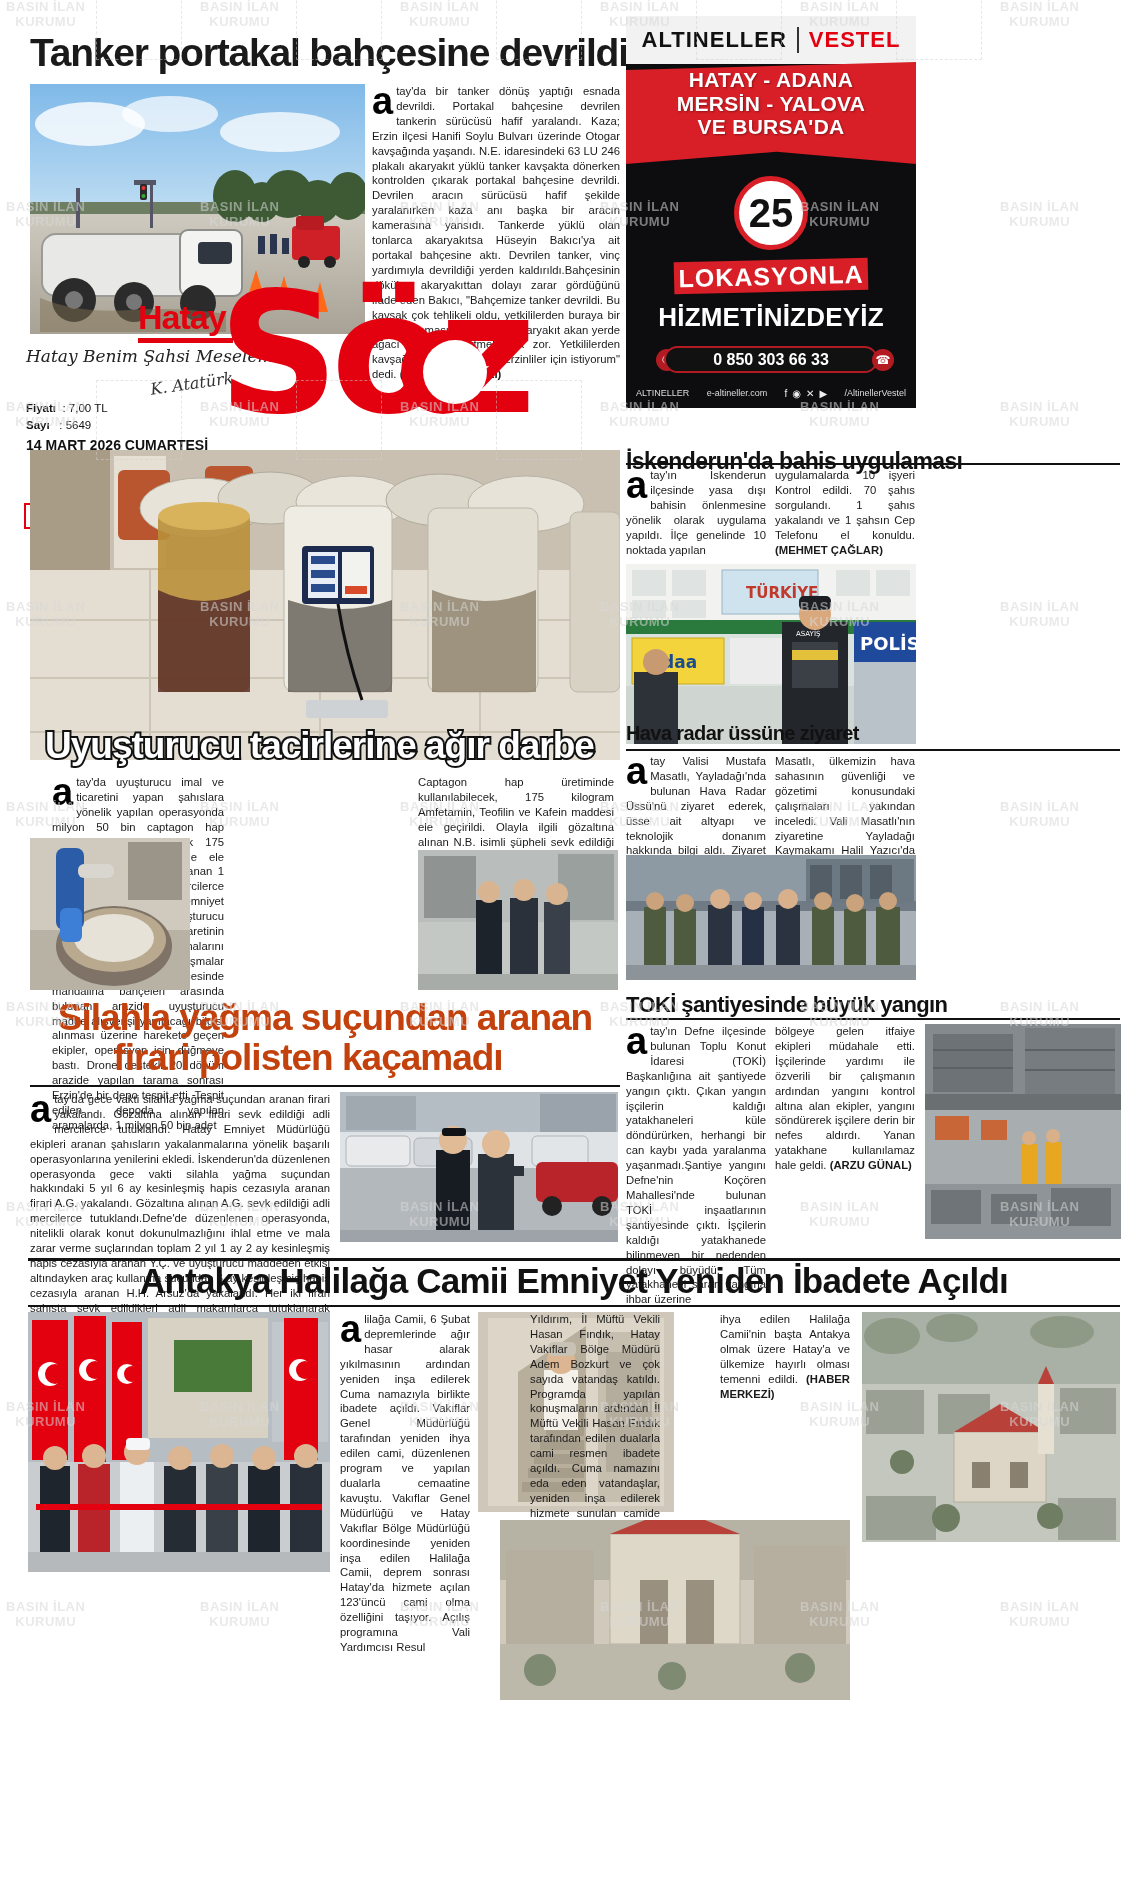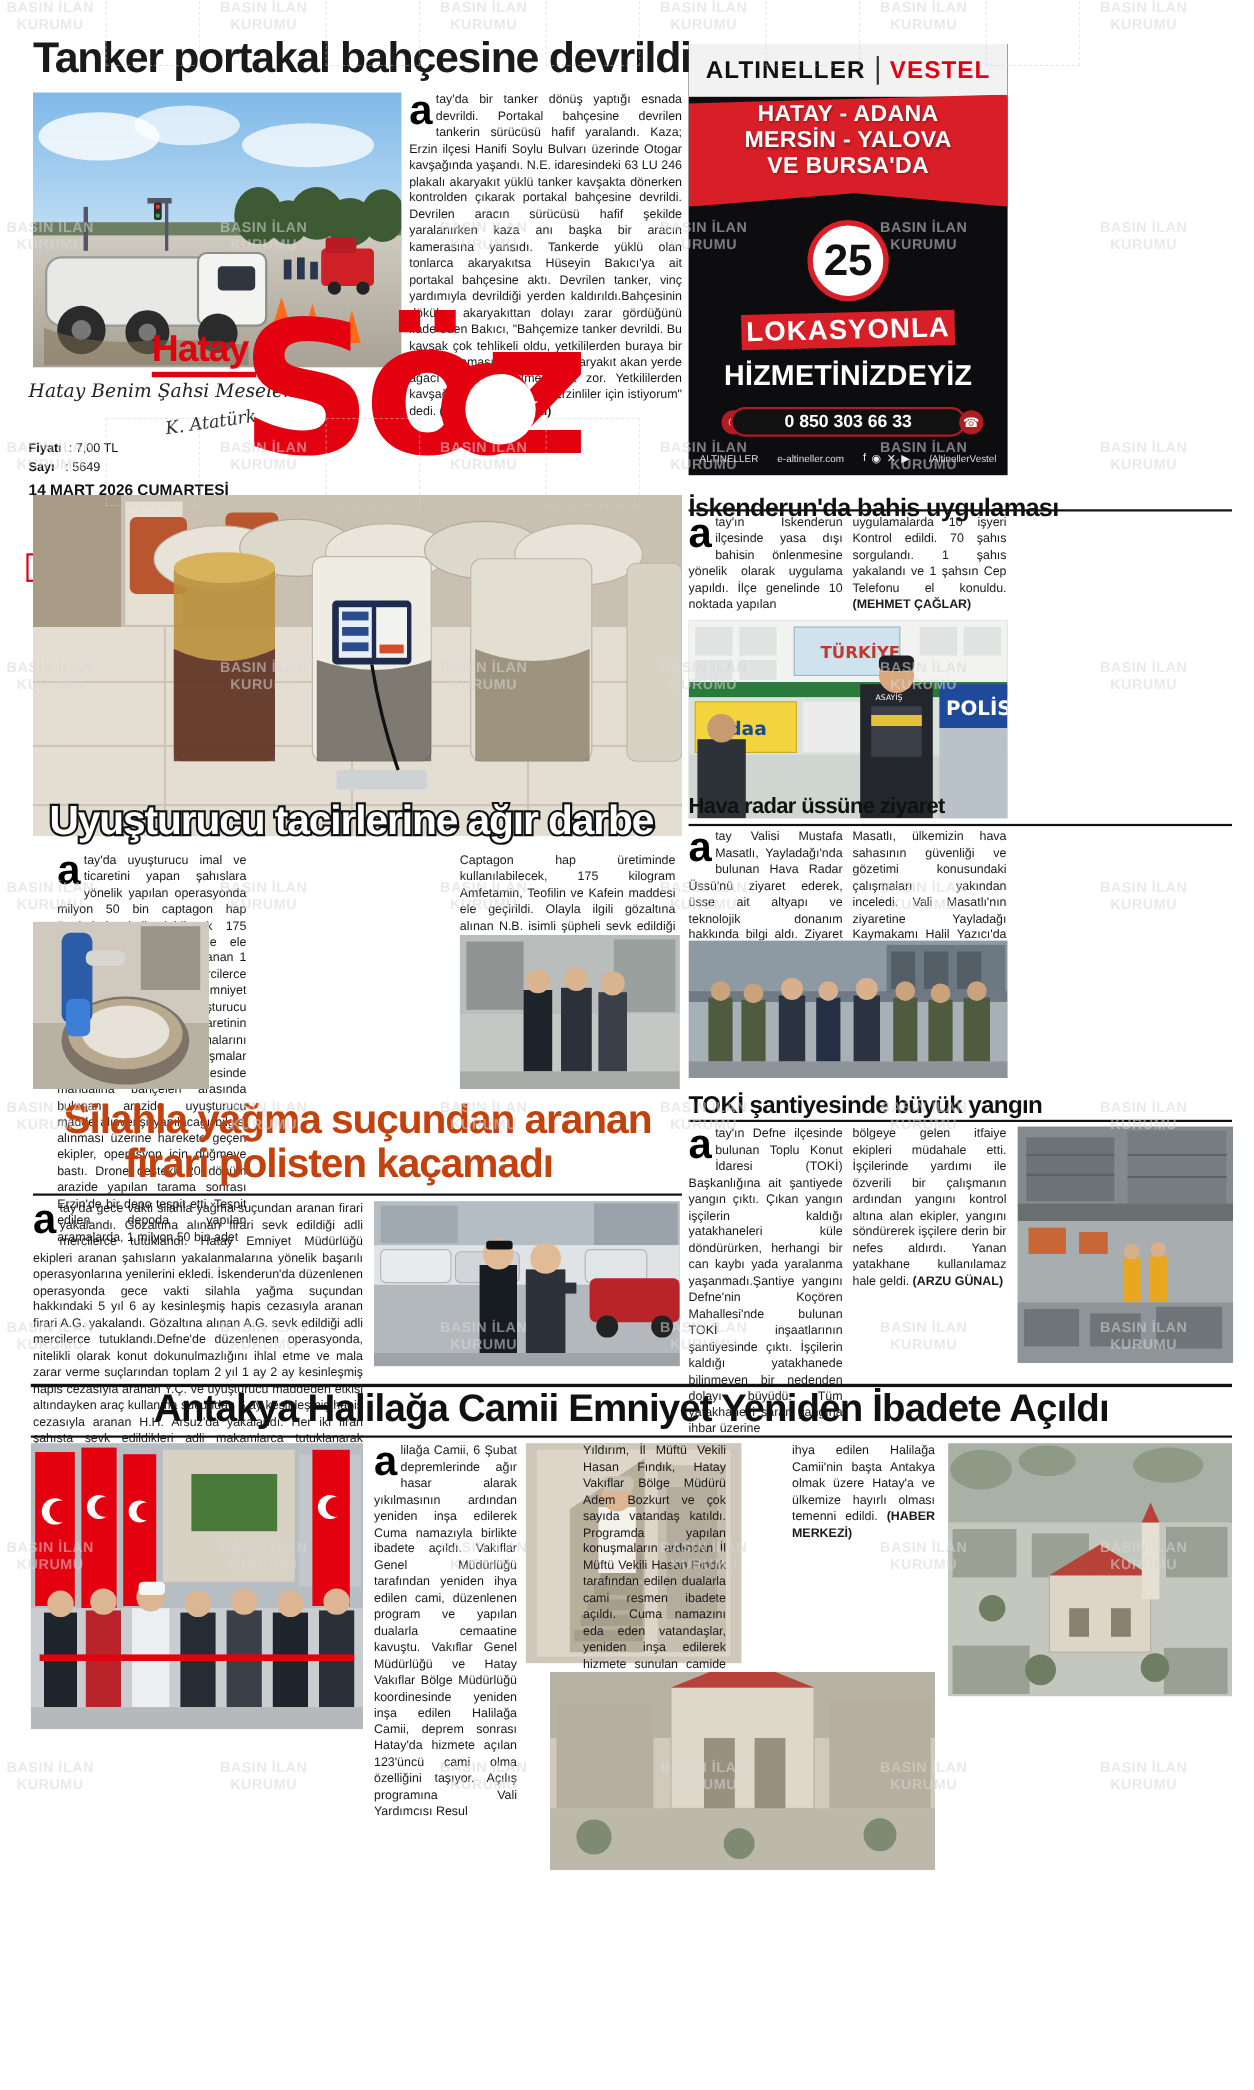--- a/index.html
+++ b/index.html
@@ -84,21 +84,21 @@
     line-height:1;
   }
   .contact-bar {
     position:absolute; left:24px; top:503px; width:592px; height:26px;
     border:2px solid #e3000f; background:#fff;
     display:flex; align-items:center; justify-content:space-around;
     font-family:"Liberation Serif", serif; font-weight:bold; font-size:11.5px; color:#111;
   }
 
   
-  .ad { position:absolute; left:626px; top:40px; width:290px; height:392px; background:#0d0d0f; overflow:hidden; }
+  .ad { position:absolute; left:626px; top:16px; width:290px; height:392px; background:#0d0d0f; overflow:hidden; }
   .ad-top { position:absolute; left:0; top:0; width:290px; height:48px; background:#f2f2f2;
             display:flex; align-items:center; justify-content:center; gap:10px; }
   .ad-brand { font-size:22px; font-weight:bold; color:#111; letter-spacing:1px; }
   .ad-sep { width:2px; height:26px; background:#333; }
   .ad-brand2 { font-size:22px; font-weight:bold; color:#e3000f; letter-spacing:1px; }
   .ad-redbanner {
     position:absolute; left:0; top:46px; width:290px; height:102px; background:#d81e26;
     clip-path: polygon(0 8px, 100% 0, 100% 100%, 52% 88%, 0 100%);
   }
   .ad-cities {

